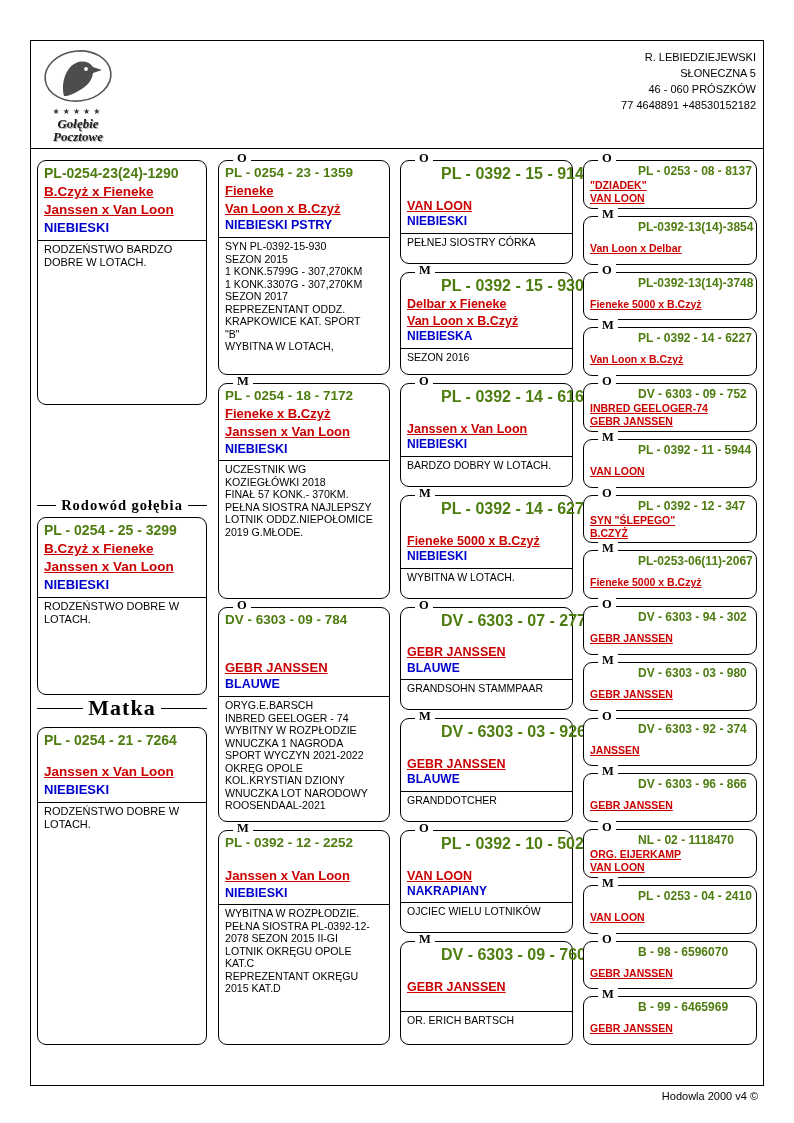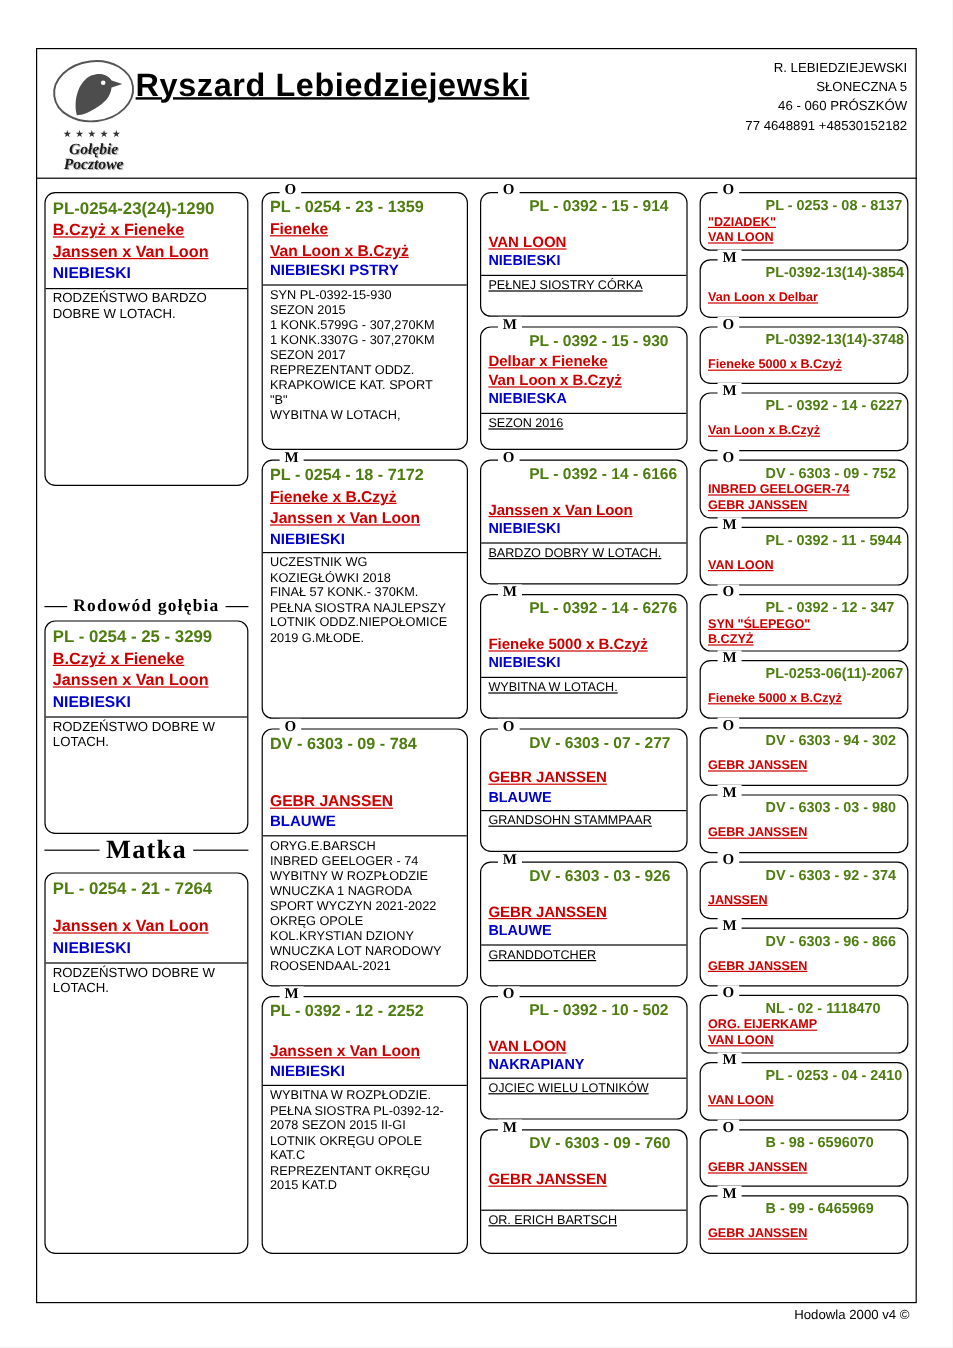--- a/index.html
+++ b/index.html
@@ -74,24 +74,24 @@
   .gen1 .ln-red, .gen1 .ln-redu { font-size:13.5px; line-height:1.35; }
   .gen1 .ln-blue { font-size:13px;   line-height:1.35; }
   .gen1 .ln-desc { font-size:11px;   line-height:1.22; white-space:normal; }
 
   #gen2 .ln-ring { font-size:13.5px; line-height:1.35; }
   #gen2 .ln-red, #gen2 .ln-redu { font-size:13px; line-height:1.35; }
   #gen2 .ln-blue { font-size:12.5px; line-height:1.35; }
   #gen2 .ln-desc { font-size:10.6px; line-height:1.18; }
   #gen2 .bgap { height:15px; }
 
-  #gen3 .ln-ring { font-size:13px;   line-height:1.3;padding-left:34px; }
+  #gen3 .ln-ring { font-size:16px;   line-height:1.3;padding-left:34px; }
   #gen3 .ln-red, #gen3 .ln-redu { font-size:12.5px; line-height:1.3; }
   #gen3 .ln-blue { font-size:12px;   line-height:1.3; }
-  #gen3 .ln-desc { font-size:10.5px; line-height:1.2;text-decoration:underline; }
+  #gen3 .ln-desc { font-size:10.5px; line-height:1.2; }
   #gen3 .bgap { height:13px; }
 
   #gen4 .ln-ring { font-size:12px;   line-height:1.25;padding-left:48px; }
   #gen4 .ln-red, #gen4 .ln-redu { font-size:10.5px; line-height:1.25; }
   #gen4 .bgap { height:7px; }
 
   .footer { position:absolute; right:36px; top:1090px; font-size:11px; }
 </style>
 </head>
 <body>
@@ -104,21 +104,20 @@
     <svg width="72" height="60" viewBox="0 0 72 60">
       <ellipse cx="36" cy="28" rx="33" ry="25" fill="none" stroke="#555" stroke-width="1.6" transform="rotate(-7 36 28)"></ellipse>
       <path d="M22 48 C19 36 23 20 34 15 C41 12 48 14 51 19 L60 22 L51 25 C50 33 45 38 38 42 C31 46 27 48 22 48 Z" fill="#4d4d4d"></path>
       <circle cx="44" cy="21" r="1.9" fill="#ffffff"></circle>
     </svg>
     <div class="stars">★★★★★</div>
     <div class="logo-caption">Gołębie</div>
     <div class="logo-caption">Pocztowe</div>
   </div>
 
-  <div class="title">Ryszard Lebiedziejewski</div>
 
   <div class="address">
     <div>R. LEBIEDZIEJEWSKI</div>
     <div>SŁONECZNA 5</div>
     <div>46 - 060 PRÓSZKÓW</div>
     <div>77 4648891  +48530152182</div>
   </div>
 
   <div class="slot gen1" id="gen1-0">
       <div class="pbox">

